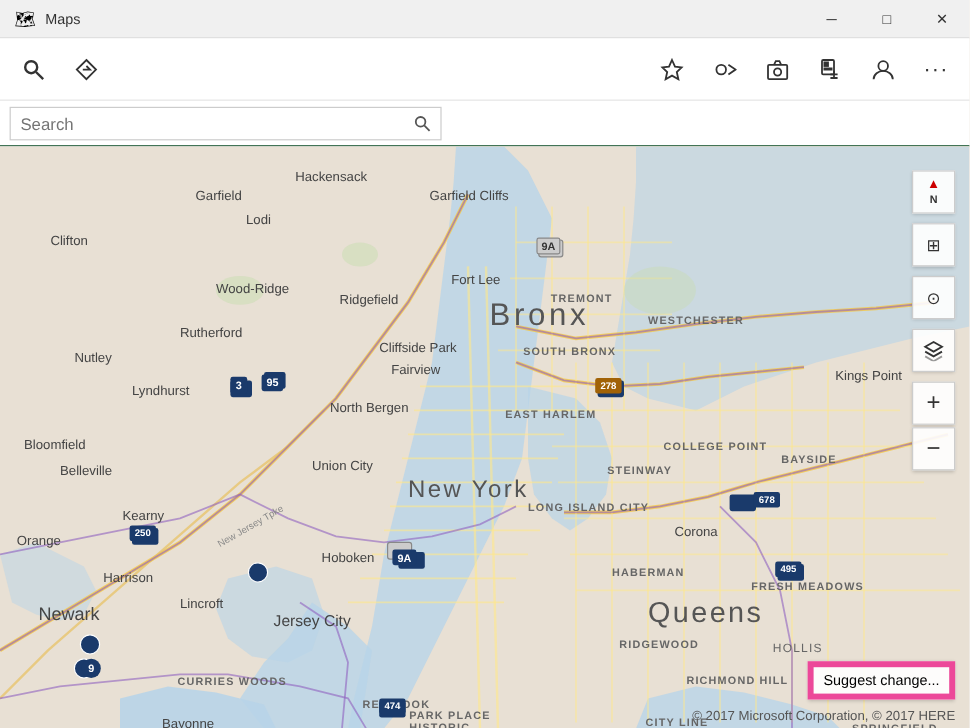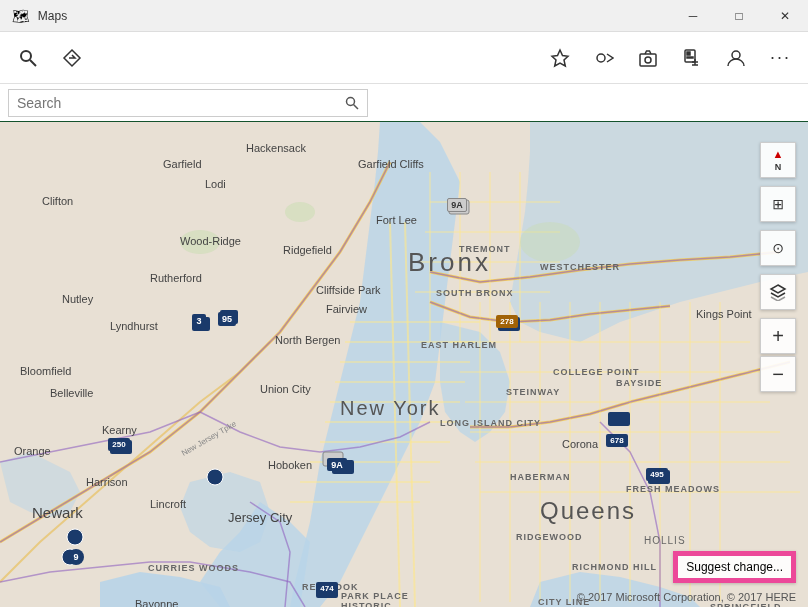--- a/index.html
+++ b/index.html
@@ -389,52 +389,52 @@
   <div style="position:absolute; left:20px; top:243px; font-size:11px; color:#444; pointer-events:none; font-family:'Segoe UI',Arial,sans-serif;">Bloomfield</div>
   <div style="position:absolute; left:275px; top:212px; font-size:11px; color:#444; pointer-events:none; font-family:'Segoe UI',Arial,sans-serif;">North Bergen</div>
   <div style="position:absolute; left:50px; top:265px; font-size:11px; color:#444; pointer-events:none; font-family:'Segoe UI',Arial,sans-serif;">Belleville</div>
   <div style="position:absolute; left:260px; top:261px; font-size:11px; color:#444; pointer-events:none; font-family:'Segoe UI',Arial,sans-serif;">Union City</div>
   <div style="position:absolute; left:102px; top:302px; font-size:11px; color:#444; pointer-events:none; font-family:'Segoe UI',Arial,sans-serif;">Kearny</div>
   <div style="position:absolute; left:86px; top:354px; font-size:11px; color:#444; pointer-events:none; font-family:'Segoe UI',Arial,sans-serif;">Harrison</div>
   <div style="position:absolute; left:150px; top:376px; font-size:11px; color:#444; pointer-events:none; font-family:'Segoe UI',Arial,sans-serif;">Lincroft</div>
   <div style="position:absolute; left:14px; top:323px; font-size:11px; color:#444; pointer-events:none; font-family:'Segoe UI',Arial,sans-serif;">Orange</div>
   <div style="position:absolute; left:268px; top:337px; font-size:11px; color:#444; pointer-events:none; font-family:'Segoe UI',Arial,sans-serif;">Hoboken</div>
   <div style="position:absolute; left:135px; top:476px; font-size:11px; color:#444; pointer-events:none; font-family:'Segoe UI',Arial,sans-serif;">Bayonne</div>
-  <div style="position:absolute; left:366px; top:92px; font-size:11px; color:#444; pointer-events:none; font-family:'Segoe UI',Arial,sans-serif;padding-left:10px;">Fort Lee</div>
+  <div style="position:absolute; left:366px; top:106px; font-size:11px; color:#444; pointer-events:none; font-family:'Segoe UI',Arial,sans-serif;padding-left:10px;">Fort Lee</div>
   <div style="position:absolute; left:696px; top:186px; font-size:11px; color:#444; pointer-events:none; font-family:'Segoe UI',Arial,sans-serif;">Kings Point</div>
   <div style="position:absolute; left:562px; top:316px; font-size:11px; color:#444; pointer-events:none; font-family:'Segoe UI',Arial,sans-serif;">Corona</div>
 
   <div style="position:absolute; left:459px; top:122px; font-size:9px; color:#666; letter-spacing:1px; pointer-events:none; font-family:'Segoe UI',Arial,sans-serif; font-weight:600;">TREMONT</div>
   <div style="position:absolute; left:436px; top:166px; font-size:9px; color:#666; letter-spacing:1px; pointer-events:none; font-family:'Segoe UI',Arial,sans-serif; font-weight:600;">SOUTH BRONX</div>
   <div style="position:absolute; left:421px; top:218px; font-size:9px; color:#666; letter-spacing:1px; pointer-events:none; font-family:'Segoe UI',Arial,sans-serif; font-weight:600;">EAST HARLEM</div>
   <div style="position:absolute; left:440px; top:296px; font-size:9px; color:#666; letter-spacing:1px; pointer-events:none; font-family:'Segoe UI',Arial,sans-serif; font-weight:600;">LONG ISLAND CITY</div>
   <div style="position:absolute; left:506px; top:265px; font-size:9px; color:#666; letter-spacing:1px; pointer-events:none; font-family:'Segoe UI',Arial,sans-serif; font-weight:600;">STEINWAY</div>
   <div style="position:absolute; left:553px; top:245px; font-size:9px; color:#666; letter-spacing:1px; pointer-events:none; font-family:'Segoe UI',Arial,sans-serif; font-weight:600;">COLLEGE POINT</div>
   <div style="position:absolute; left:516px; top:410px; font-size:9px; color:#666; letter-spacing:1px; pointer-events:none; font-family:'Segoe UI',Arial,sans-serif; font-weight:600;">RIDGEWOOD</div>
   <div style="position:absolute; left:572px; top:440px; font-size:9px; color:#666; letter-spacing:1px; pointer-events:none; font-family:'Segoe UI',Arial,sans-serif; font-weight:600;">RICHMOND HILL</div>
   <div style="position:absolute; left:626px; top:362px; font-size:9px; color:#666; letter-spacing:1px; pointer-events:none; font-family:'Segoe UI',Arial,sans-serif; font-weight:600;">FRESH MEADOWS</div>
 
   <div style="position:absolute; left:540px; top:140px; font-size:9px; color:#666; letter-spacing:1px; pointer-events:none; font-family:'Segoe UI',Arial,sans-serif; font-weight:600;">WESTCHESTER</div>
-  <div style="position:absolute; left:616px; top:256px; font-size:9px; color:#666; letter-spacing:1px; pointer-events:none; font-family:'Segoe UI',Arial,sans-serif; font-weight:600;">BAYSIDE</div>
+  <div style="position:absolute; left:651px; top:256px; font-size:9px; color:#666; letter-spacing:1px; pointer-events:none; font-family:'Segoe UI',Arial,sans-serif; font-weight:600;">BAYSIDE</div>
   <div style="position:absolute; left:644px; top:413px; font-size:10px; color:#666; letter-spacing:1px; pointer-events:none; font-family:'Segoe UI',Arial,sans-serif; font-weight:400;">HOLLIS</div>
   <div style="position:absolute; left:510px; top:350px; font-size:9px; color:#666; letter-spacing:1px; pointer-events:none; font-family:'Segoe UI',Arial,sans-serif; font-weight:600;">HABERMAN</div>
   <div style="position:absolute; left:302px; top:460px; font-size:9px; color:#666; letter-spacing:1px; pointer-events:none; font-family:'Segoe UI',Arial,sans-serif; font-weight:600;">RED HOOK</div>
   <div style="position:absolute; left:341px; top:469px; font-size:9px; color:#666; letter-spacing:1px; pointer-events:none; font-family:'Segoe UI',Arial,sans-serif; font-weight:600;">PARK PLACE<br>HISTORIC<br>DISTRICT</div>
   <div style="position:absolute; left:538px; top:475px; font-size:9px; color:#666; letter-spacing:1px; pointer-events:none; font-family:'Segoe UI',Arial,sans-serif; font-weight:600;">CITY LINE</div>
   <div style="position:absolute; left:148px; top:441px; font-size:9px; color:#666; letter-spacing:1px; pointer-events:none; font-family:'Segoe UI',Arial,sans-serif; font-weight:600;">CURRIES WOODS</div>
 
   <div style="position:absolute; left:710px; top:480px; font-size:9px; color:#666; letter-spacing:1px; pointer-events:none; font-family:'Segoe UI',Arial,sans-serif; font-weight:600;">SPRINGFIELD<br>GARDENS</div>
 
   <div style="position:absolute; left:218px; top:190px; font-size:9px; color:white; background:#1a3a6b; border-radius:2px; width:18px; height:14px; display:flex; align-items:center; justify-content:center; pointer-events:none; font-weight:bold;">95</div>
   <div style="position:absolute; left:192px; top:192px; font-size:9px; color:white; background:#1a3a6b; border-radius:2px; width:14px; height:14px; display:flex; align-items:center; justify-content:center; pointer-events:none; font-weight:bold;">3</div>
   <div style="position:absolute; left:108px; top:316px; font-size:8px; color:white; background:#1a3a6b; border-radius:2px; width:22px; height:13px; display:flex; align-items:center; justify-content:center; pointer-events:none; font-weight:bold;">250</div>
   <div style="position:absolute; left:327px; top:336px; font-size:9px; color:white; background:#1a3a6b; border-radius:2px; width:20px; height:13px; display:flex; align-items:center; justify-content:center; pointer-events:none; font-weight:bold;">9A</div>
   <div style="position:absolute; left:447px; top:76px; font-size:9px; color:#333; background:#ccc; border:1px solid #888; border-radius:2px; width:20px; height:14px; display:flex; align-items:center; justify-content:center; pointer-events:none; font-weight:bold;">9A</div>
   <div style="position:absolute; left:496px; top:193px; font-size:8px; color:white; background:#a16207; border-radius:2px; width:22px; height:13px; display:flex; align-items:center; justify-content:center; pointer-events:none; font-weight:bold;">278</div>
-  <div style="position:absolute; left:606px; top:288px; font-size:8px; color:white; background:#1a3a6b; border-radius:2px; width:22px; height:13px; display:flex; align-items:center; justify-content:center; pointer-events:none; font-weight:bold;margin-top:24px;">678</div>
+  <div style="position:absolute; left:628px; top:288px; font-size:8px; color:white; background:#1a3a6b; border-radius:2px; width:22px; height:13px; display:flex; align-items:center; justify-content:center; pointer-events:none; font-weight:bold;">678</div>
   <div style="position:absolute; left:646px; top:346px; font-size:8px; color:white; background:#1a3a6b; border-radius:2px; width:22px; height:13px; display:flex; align-items:center; justify-content:center; pointer-events:none; font-weight:bold;">495</div>
   <div style="position:absolute; left:68px; top:427px; font-size:9px; color:white; background:#1a3a6b; border-radius:50%; width:16px; height:16px; display:flex; align-items:center; justify-content:center; pointer-events:none; font-weight:bold;">9</div>
 
   <div style="position:absolute; left:316px; top:460px; font-size:8px; color:white; background:#1a3a6b; border-radius:2px; width:22px; height:13px; display:flex; align-items:center; justify-content:center; pointer-events:none; font-weight:bold;">474</div>
 
   <div style="position:absolute; left:178px; top:312px; font-size:8px; color:#888; pointer-events:none; font-family:'Segoe UI',Arial,sans-serif; transform:rotate(-30deg);">New Jersey Tpke</div>
 
   <div class="map-controls">
 
     <button class="map-ctrl-btn north" style="font-size:11px; font-weight:bold; color:#cc0000;">

